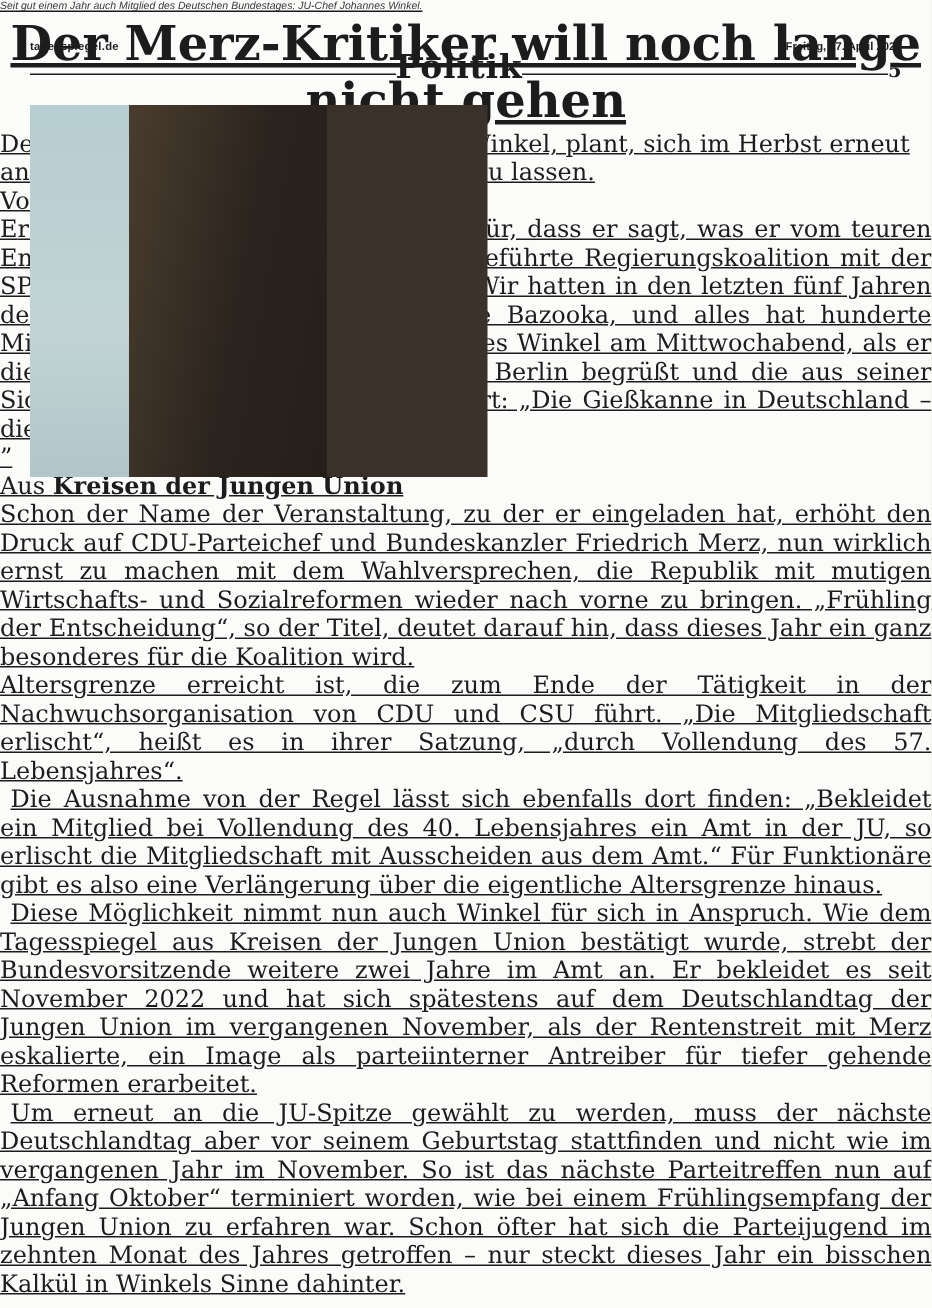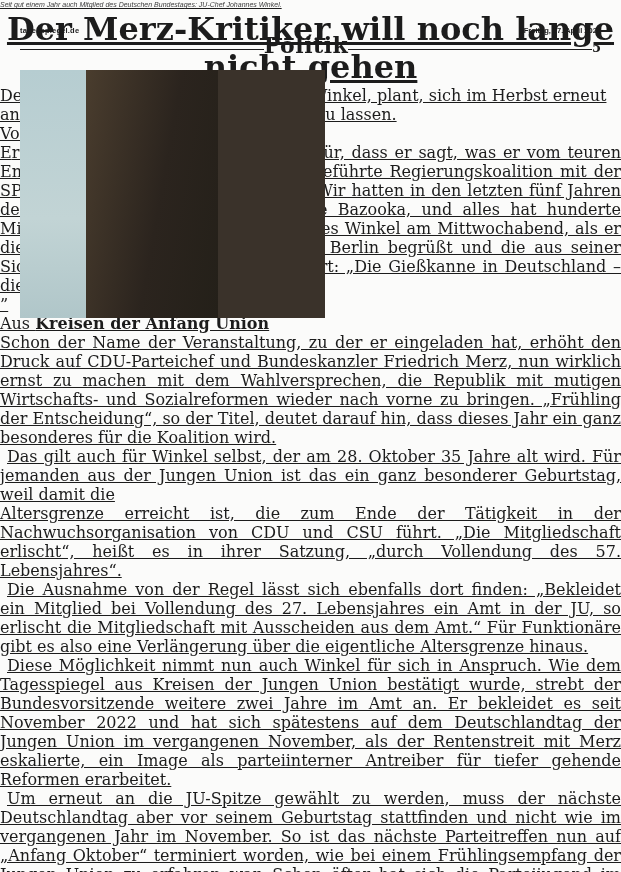--- a/index.html
+++ b/index.html
@@ -87,31 +87,30 @@
   <h1 class="main-headline" style="margin:0;text-align:center;">Der Merz-Kritiker will noch lange nicht gehen</h1>
   <div class="main-subhead">Der Chef der Jungen Union, Johannes Winkel, plant, sich im Herbst erneut an die Spitze der Organisation wählen zu lassen.</div>
   <div class="byline">Von Christopher Ziedler</div>
 
   <div class="main-body body-text">
     <div class="main-col1">
       <p><span class="dropcap-e">E</span><span>r erntet wieder tosenden Applaus dafür, dass er sagt, was er vom teuren Entlastungspaket hält, das die unionsgeführte Regierungskoalition mit der SPD am Wochenende vereinbart hat. „Wir hatten in den letzten fünf Jahren den Wumms, den Doppel-Wumms, die Bazooka, und alles hat hunderte Milliarden Euro gekostet“, sagt Johannes Winkel am Mittwochabend, als er die Gäste eines Frühlingsempfangs in Berlin begrüßt und die aus seiner Sicht bessere Botschaft gleich mitliefert: „Die Gießkanne in Deutschland – die ist leer.“</span></p>
     </div>
     <div class="pullquote">
       <div class="pq-mark">”</div>
-      <div class="pq-src"><span>Aus </span><b>Kreisen der Anfang Union</b></div>
+      <div class="pq-src"><span>Aus </span><b>Kreisen der Jungen Union</b></div>
     </div>
     <div class="main-col2">
       <p>Schon der Name der Veranstaltung, zu der er eingeladen hat, erhöht den Druck auf CDU-Parteichef und Bundeskanzler Friedrich Merz, nun wirklich ernst zu machen mit dem Wahlversprechen, die Republik mit mutigen Wirtschafts- und Sozialreformen wieder nach vorne zu bringen. „Frühling der Entscheidung“, so der Titel, deutet darauf hin, dass dieses Jahr ein ganz besonderes für die Koalition wird.</p>
-      <p class="ind">Das gilt auch für Winkel selbst, der am 28. Oktober 35 Jahre alt wird. Für jemanden aus der Jungen Union ist das ein ganz besonderer Geburtstag, weil damit die</p>
     </div>
   </div>
 
   <div class="mid-col body-text">
     <p>Altersgrenze erreicht ist, die zum Ende der Tätigkeit in der Nachwuchsorganisation von CDU und CSU führt. „Die Mitgliedschaft erlischt“, heißt es in ihrer Satzung, „durch Vollendung des 57. Lebensjahres“.</p>
-    <p class="ind">Die Ausnahme von der Regel lässt sich ebenfalls dort finden: „Bekleidet ein Mitglied bei Vollendung des 27. Lebensjahres ein Amt in der JU, so erlischt die Mitgliedschaft mit Ausscheiden aus dem Amt.“ Für Funktionäre gibt es also eine Verlängerung über die eigentliche Altersgrenze hinaus.</p>
+    <p class="ind">Die Ausnahme von der Regel lässt sich ebenfalls dort finden: „Bekleidet ein Mitglied bei Vollendung des 40. Lebensjahres ein Amt in der JU, so erlischt die Mitgliedschaft mit Ausscheiden aus dem Amt.“ Für Funktionäre gibt es also eine Verlängerung über die eigentliche Altersgrenze hinaus.</p>
     <p class="ind">Diese Möglichkeit nimmt nun auch Winkel für sich in Anspruch. Wie dem Tagesspiegel aus Kreisen der Jungen Union bestätigt wurde, strebt der Bundesvorsitzende weitere zwei Jahre im Amt an. Er bekleidet es seit November 2022 und hat sich spätestens auf dem Deutschlandtag der Jungen Union im vergangenen November, als der Rentenstreit mit Merz eskalierte, ein Image als parteiinterner Antreiber für tiefer gehende Reformen erarbeitet.</p>
     <p class="ind">Um erneut an die JU-Spitze gewählt zu werden, muss der nächste Deutschlandtag aber vor seinem Geburtstag stattfinden und nicht wie im vergangenen Jahr im November. So ist das nächste Parteitreffen nun auf „Anfang Oktober“ terminiert worden, wie bei einem Frühlingsempfang der Jungen Union zu erfahren war. Schon öfter hat sich die Parteijugend im zehnten Monat des Jahres getroffen – nur steckt dieses Jahr ein bisschen Kalkül in Winkels Sinne dahinter.</p>
 
   </div>
 
   <div class="vdiv"></div>
   <div class="hdiv"></div>
 
 </div>
 

